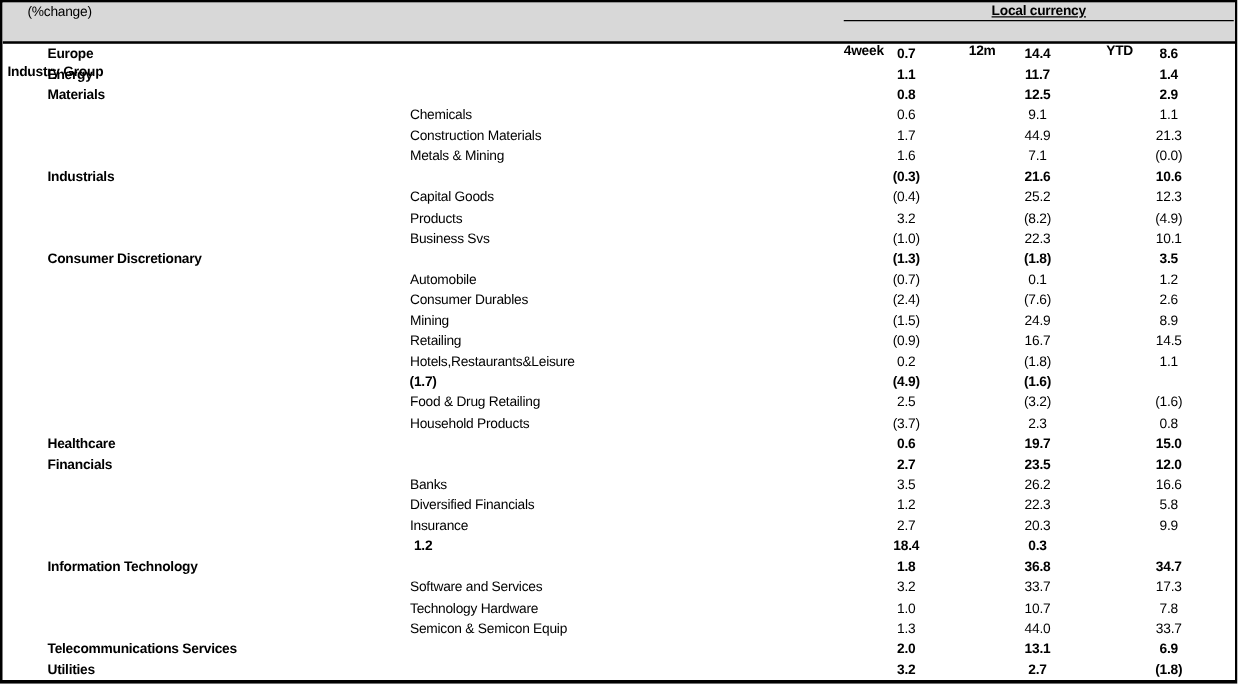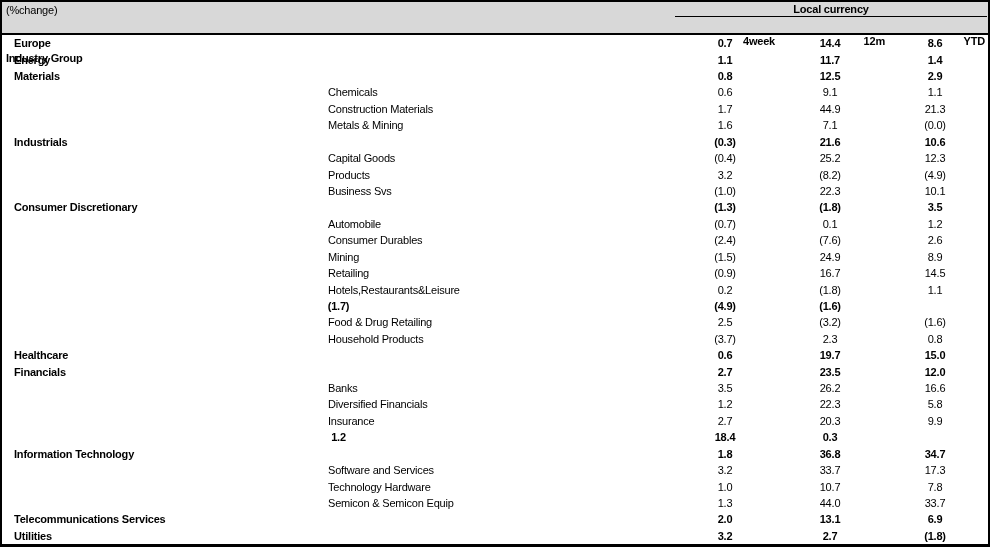--- a/index.html
+++ b/index.html
@@ -19,55 +19,56 @@
   .hdr{
     background:#d8d8d8;
     border-bottom:2px solid #000;
   }
   .hdr-row1{
     display:grid;
     grid-template-columns:673px 1fr;
     height:15px;
   }
   .hdr-row1 .unit{
-    padding-left:4px;
+    padding-left:20px;
     display:flex;align-items:center;
   }
   .hdr-row1 .lc{
     border-bottom:1px solid #000;
     display:flex;align-items:center;justify-content:center;
     font-weight:bold;
     margin-right:1px;
+    text-decoration:underline;
   }
   .hdr-row2{
     display:grid;
     grid-template-columns:673px 100px 110px 100px;
     height:16px;
     align-items:center;
     font-weight:bold;
   }
   .hdr-row2 .ig{padding-left:4px;margin-top:35px;}
-  .hdr-row2 .c{text-align:right;}
+  .hdr-row2 .c{text-align:left;}
   .tbody{
     display:flex;
     flex-direction:column;
     height:509px;
   }
   .row{
     flex:1 1 0;
     min-height:0;
     display:grid;
     grid-template-columns:673px 100px 110px 100px;
     align-items:center;
     white-space:nowrap;
   }
   .row .lbl{padding-left:326px;}
   .row .val{text-align:center;}
   .row.group{font-weight:bold;}
-  .row.group .lbl{padding-left:12px;}
+  .row.group .lbl{padding-left:12px;margin-left:24px;}
 </style>
 </head>
 <body>
 
 <div class="sheet">
   <div class="hdr">
     <div class="hdr-row1">
       <div class="unit">(%change)</div>
       <div class="lc">Local currency</div>
     </div>

